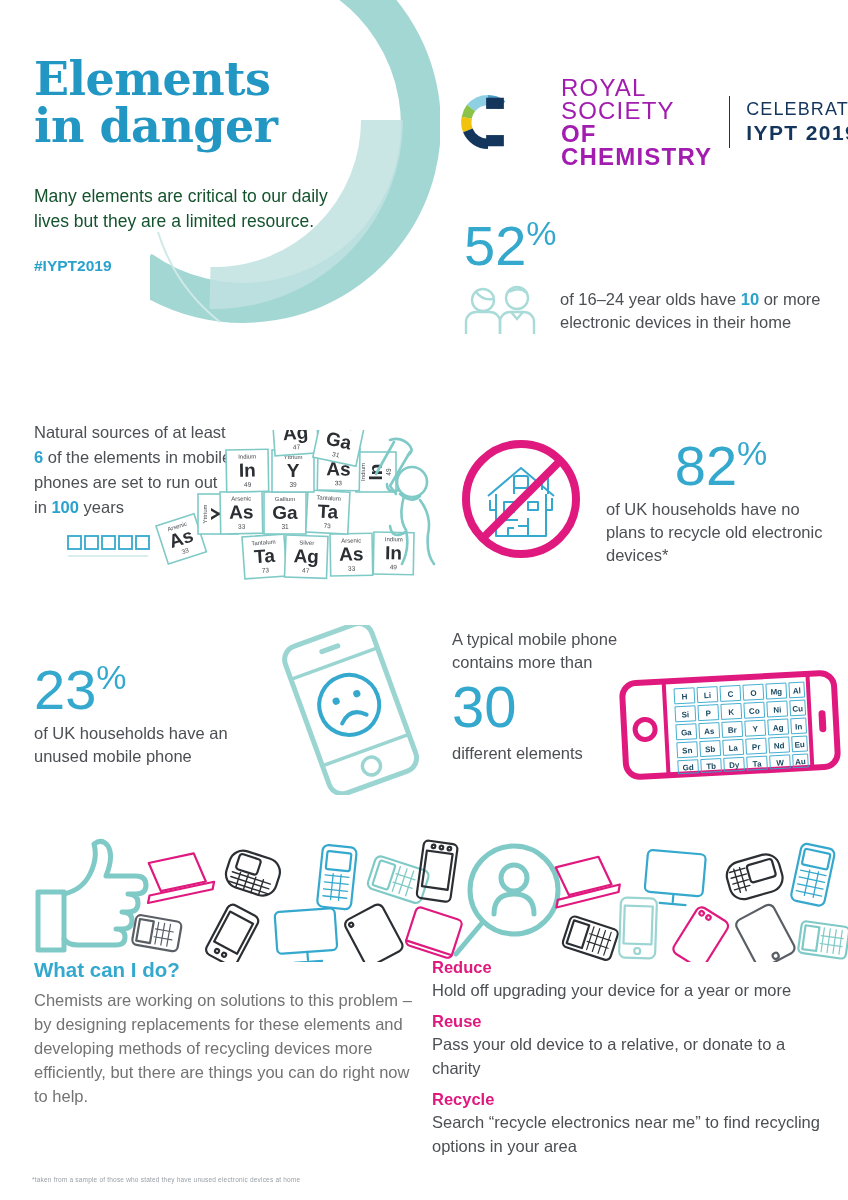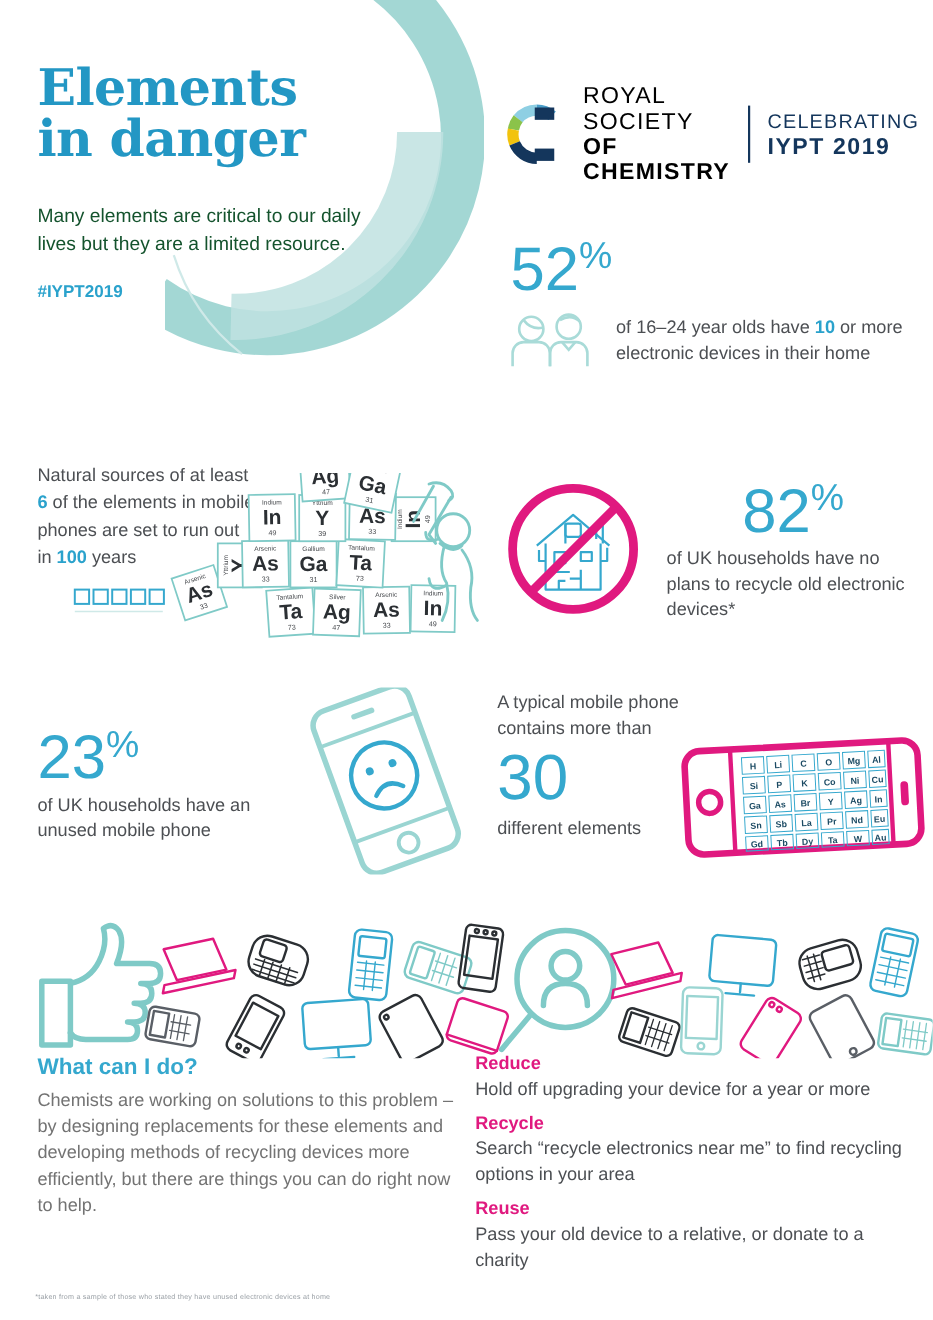--- a/index.html
+++ b/index.html
@@ -27,21 +27,21 @@
   .hashtags{
     position:absolute;left:34px;top:256px;width:300px;
     font-size:15.5px;line-height:20px;font-weight:700;color:#2aa2cc;
   }
 
   
   .logo{position:absolute;left:460px;top:76px;display:flex;align-items:center;gap:14px;}
   .logo-mark{width:56px;height:56px;flex:none;}
   .logo-words{display:flex;align-items:center;gap:16px;}
   .logo-rsc{
-    font-size:21px;line-height:23px;color:#000000;letter-spacing:1.2px;
+    font-size:24px;line-height:23px;color:#a21caf;letter-spacing:1.2px;margin-left:31px;
   }
   .logo-rsc .l2{font-weight:700;}
   .logo-div{width:2px;height:52px;background:#14365c;}
   .logo-iypt{font-size:18px;line-height:23px;color:#14365c;letter-spacing:1.1px;}
   .logo-iypt .l2{font-weight:700;font-size:21px;letter-spacing:1.4px;}
 
   
   .big-num{
     font-size:56px;line-height:56px;color:#35a8ce;font-weight:400;
     font-family:"Liberation Sans","DejaVu Sans",sans-serif;
@@ -567,24 +567,24 @@
 
   <div class="what-h">What can I do?</div>
   <div class="what-p">Chemists are working on solutions to this problem – by designing replacements for these elements and developing methods of recycling devices more efficiently, but there are things you can do right now to help.</div>
 
   <div class="tips">
     <div>
       <div class="tip-h">Reduce</div>
       <div class="tip-p">Hold off upgrading your device for a year or more</div>
     </div>
     <div>
+      <div class="tip-h">Reuse</div>
+      <div class="tip-p">Pass your old device to a relative, or donate to a charity</div>
+    </div>
+    <div>
       <div class="tip-h">Recycle</div>
       <div class="tip-p">Search “recycle electronics near me” to find recycling options in your area</div>
     </div>
-    <div>
-      <div class="tip-h">Reuse</div>
-      <div class="tip-p">Pass your old device to a relative, or donate to a charity</div>
-    </div>
   </div>
 
   <div class="footnote">*taken from a sample of those who stated they have unused electronic devices at home</div>
 
 </div>
 
 </body></html>

